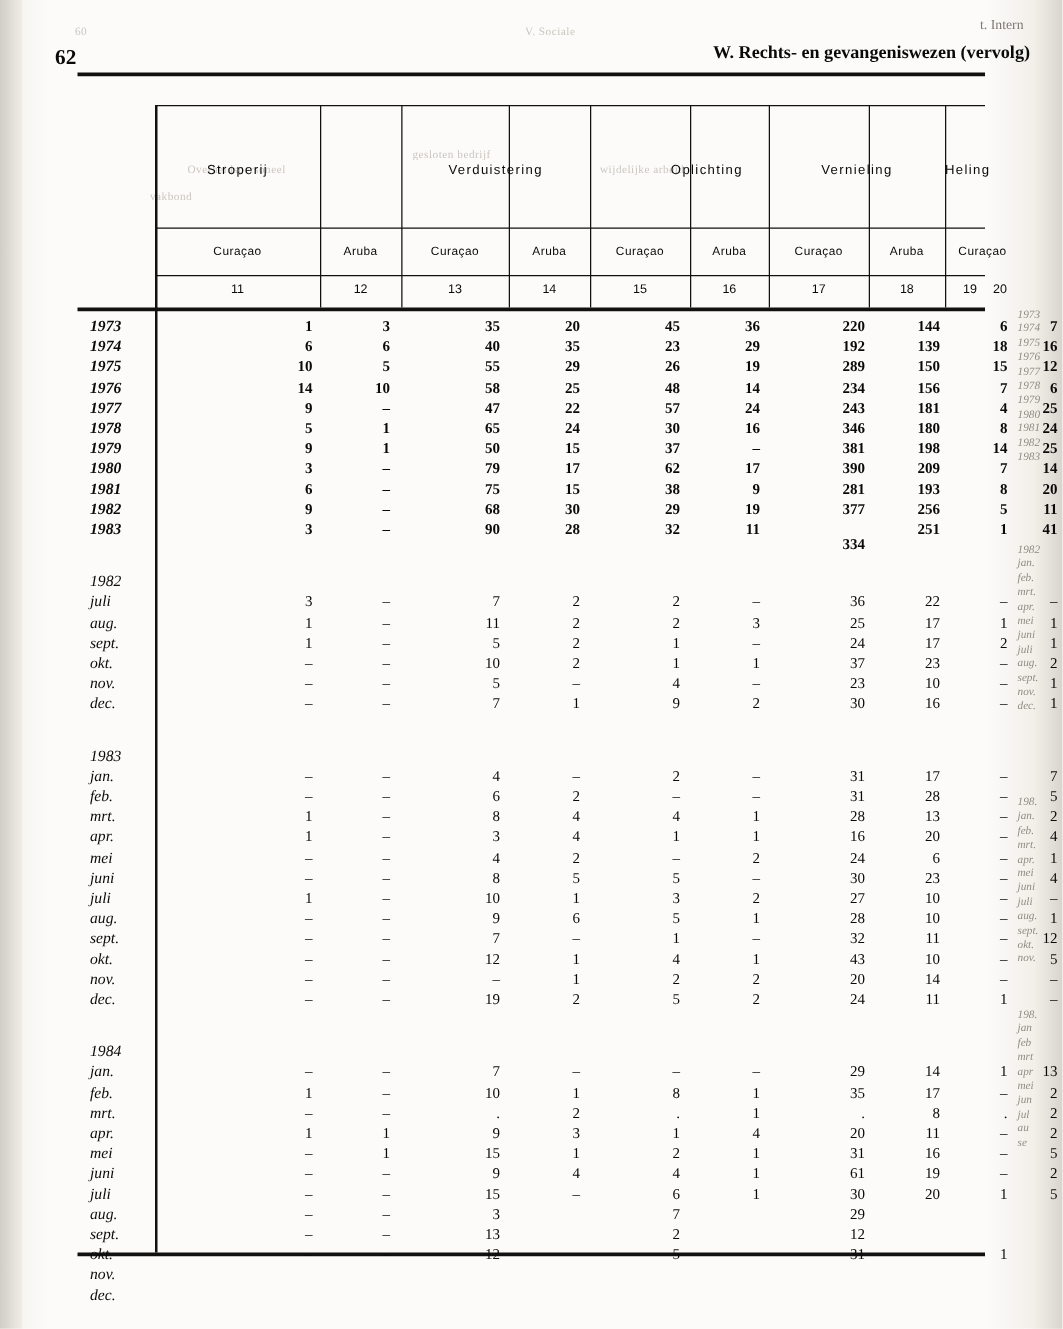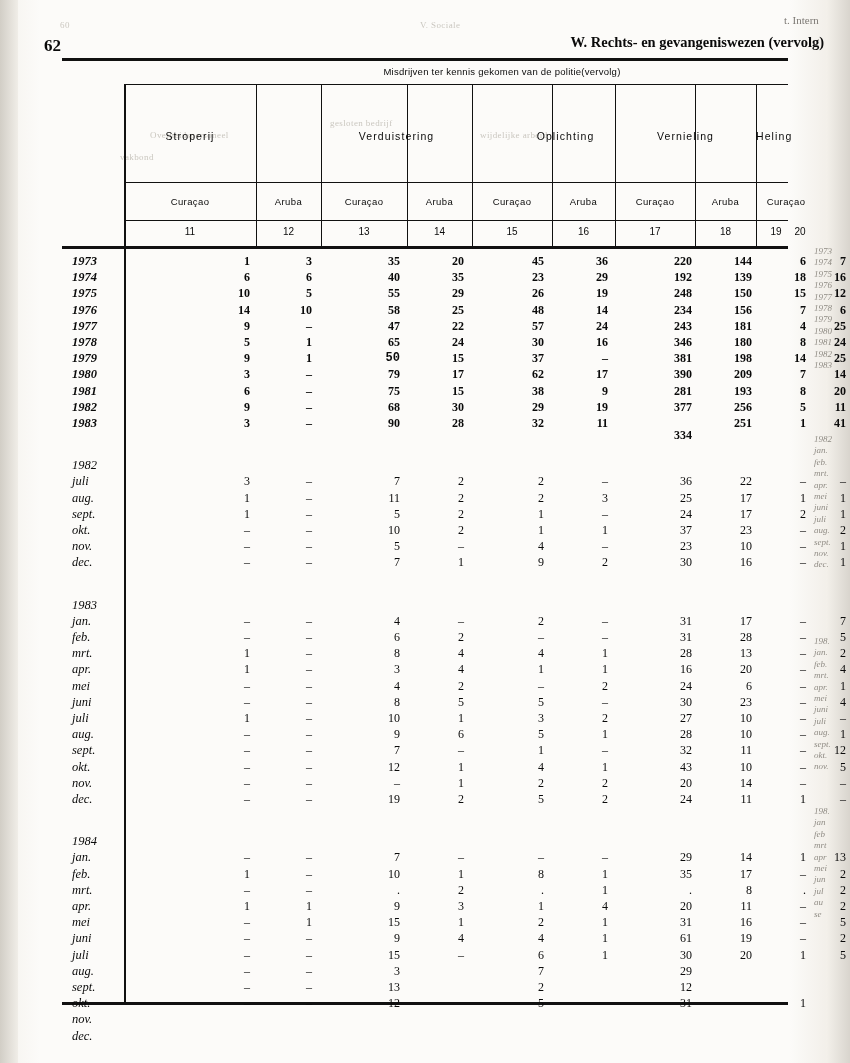--- a/index.html
+++ b/index.html
@@ -126,21 +126,20 @@
   <div class="vert-thick" style="position:absolute;left:62px;top:26px;height:918px;"></div>
   <div class="vert" style="position:absolute;left:194px;top:26px;height:162px;"></div>
   <div class="vert" style="position:absolute;left:259px;top:26px;height:162px;"></div>
   <div class="vert" style="position:absolute;left:345px;top:26px;height:162px;"></div>
   <div class="vert" style="position:absolute;left:410px;top:26px;height:162px;"></div>
   <div class="vert" style="position:absolute;left:490px;top:26px;height:162px;"></div>
   <div class="vert" style="position:absolute;left:553px;top:26px;height:162px;"></div>
   <div class="vert" style="position:absolute;left:633px;top:26px;height:162px;"></div>
   <div class="vert" style="position:absolute;left:694px;top:26px;height:162px;"></div>
 
-  <div class="caption">Misdrijven ter kennis gekomen van de politie(vervolg)</div>
 
   <div class="grouphead" style="left:62px;width:132px;">Stroperij</div>
   <div class="grouphead" style="left:259px;width:151px;left:259px;width:151px;">Verduistering</div>
   <div class="grouphead" style="left:432px;width:143px;">Oplichting</div>
   <div class="grouphead" style="left:553px;width:141px;">Vernieling</div>
   <div class="grouphead" style="left:694px;width:32px;">Heling</div>
 
   <div class="subhead" style="left:62px;width:132px;">Curaçao</div>
   <div class="subhead" style="left:194px;width:65px;">Aruba</div>
   <div class="subhead" style="left:259px;width:86px;">Curaçao</div>
@@ -185,21 +184,21 @@
       <div class="cellnum b" style="top: 16.2px; left: 634px;">139</div>
       <div class="cellnum b" style="top: 16.2px; left: 688px;">18</div>
       <div class="cellnum b" style="top: 16.2px; left: 728px;">16</div>
       <div class="rowlabel b" style="top: 32.4px;">1975</div>
       <div class="cellnum b" style="top: 32.4px; left: 132px;">10</div>
       <div class="cellnum b" style="top: 32.4px; left: 194px;">5</div>
       <div class="cellnum b" style="top: 32.4px; left: 282px;">55</div>
       <div class="cellnum b" style="top: 32.4px; left: 346px;">29</div>
       <div class="cellnum b" style="top: 32.4px; left: 426px;">26</div>
       <div class="cellnum b" style="top: 32.4px; left: 490px;">19</div>
-      <div class="cellnum b" style="top: 32.4px; left: 574px;">248</div>
+      <div class="cellnum b" style="top: 32.4px; left: 574px;">289</div>
       <div class="cellnum b" style="top: 32.4px; left: 634px;">150</div>
       <div class="cellnum b" style="top: 32.4px; left: 688px;">15</div>
       <div class="cellnum b" style="top: 32.4px; left: 728px;">12</div>
       <div class="rowlabel b" style="top: 48.6px;">1976</div>
       <div class="cellnum b" style="top: 48.6px; left: 132px;">14</div>
       <div class="cellnum b" style="top: 48.6px; left: 194px;">10</div>
       <div class="cellnum b" style="top: 48.6px; left: 282px;">58</div>
       <div class="cellnum b" style="top: 48.6px; left: 346px;">25</div>
       <div class="cellnum b" style="top: 48.6px; left: 426px;">48</div>
       <div class="cellnum b" style="top: 48.6px; left: 490px;">14</div>
@@ -225,21 +224,21 @@
       <div class="cellnum b" style="top: 81px; left: 346px;">24</div>
       <div class="cellnum b" style="top: 81px; left: 426px;">30</div>
       <div class="cellnum b" style="top: 81px; left: 490px;">16</div>
       <div class="cellnum b" style="top: 81px; left: 574px;">346</div>
       <div class="cellnum b" style="top: 81px; left: 634px;">180</div>
       <div class="cellnum b" style="top: 81px; left: 688px;">8</div>
       <div class="cellnum b" style="top: 81px; left: 728px;">24</div>
       <div class="rowlabel b" style="top: 97.2px;">1979</div>
       <div class="cellnum b" style="top: 97.2px; left: 132px;">9</div>
       <div class="cellnum b" style="top: 97.2px; left: 194px;">1</div>
-      <div class="cellnum b" style="top: 97.2px; left: 282px; font-family: Liberation Mono, monospace;">50</div>
+      <div class="cellnum b" style="top: 97.2px; left: 282px;">50</div>
       <div class="cellnum b" style="top: 97.2px; left: 346px;">15</div>
       <div class="cellnum b" style="top: 97.2px; left: 426px;">37</div>
       <div class="cellnum b" style="top: 97.2px; left: 490px;">–</div>
       <div class="cellnum b" style="top: 97.2px; left: 574px;">381</div>
       <div class="cellnum b" style="top: 97.2px; left: 634px;">198</div>
       <div class="cellnum b" style="top: 97.2px; left: 688px;">14</div>
       <div class="cellnum b" style="top: 97.2px; left: 728px;">25</div>
       <div class="rowlabel b" style="top: 113.4px;">1980</div>
       <div class="cellnum b" style="top: 113.4px; left: 132px;">3</div>
       <div class="cellnum b" style="top: 113.4px; left: 194px;">–</div>

